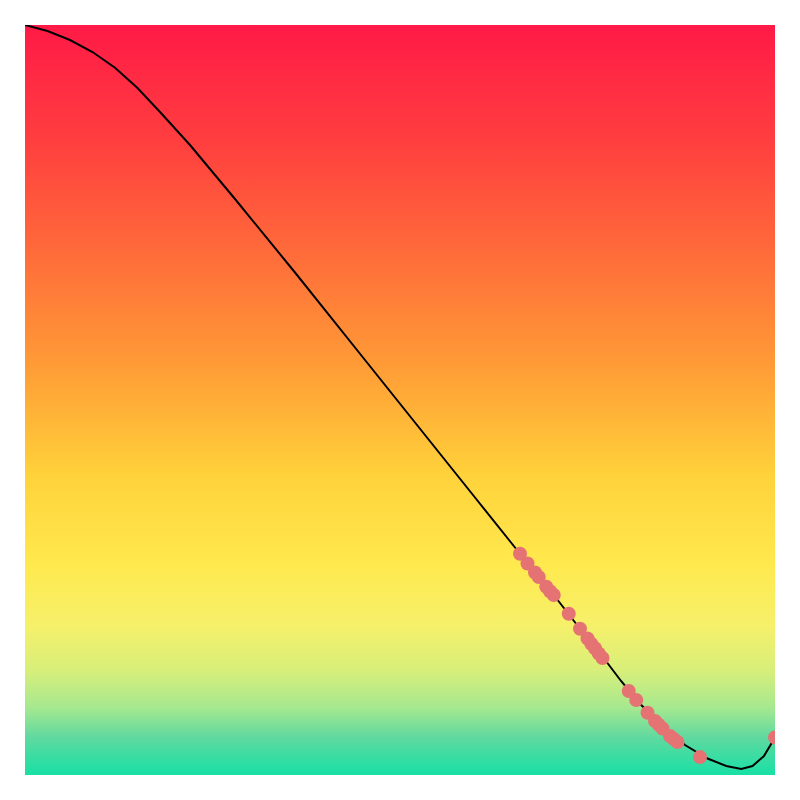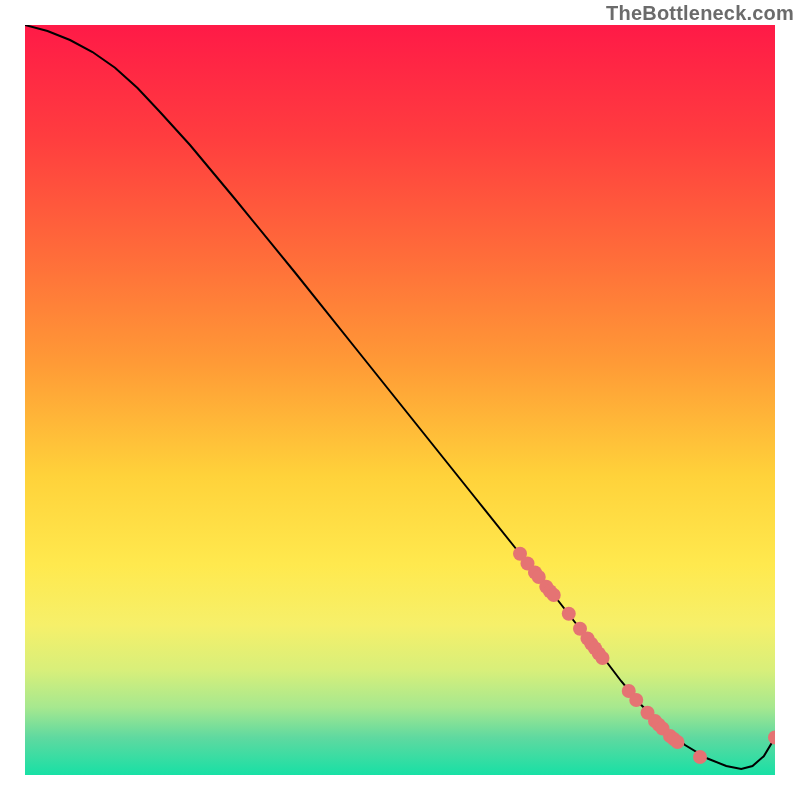--- a/index.html
+++ b/index.html
@@ -32,21 +32,20 @@
     color: #6b6b6b;
     letter-spacing: 0.2px;
     user-select: none;
   }
   svg { display: block; }
 </style>
 </head>
 <body>
 
 <div class="chart-wrap">
-  <div class="watermark">TheBottleneck.com</div>
 
   <div class="plot-area">
     <svg id="chart-svg" width="750" height="750" viewBox="0 0 750 750">
       <defs>
         <linearGradient id="bg-grad" x1="0" y1="0" x2="0" y2="1">
             <stop offset="0.0%" stop-color="#ff1a47"></stop>
             <stop offset="15.0%" stop-color="#ff3d3f"></stop>
             <stop offset="30.0%" stop-color="#ff6a3a"></stop>
             <stop offset="45.0%" stop-color="#ff9a36"></stop>
             <stop offset="60.0%" stop-color="#ffd23a"></stop>

